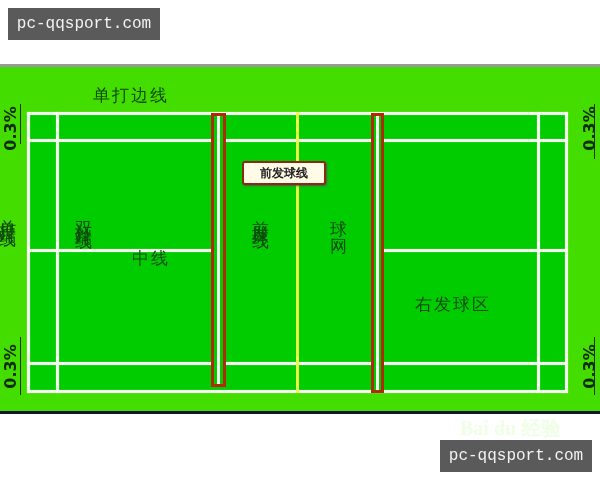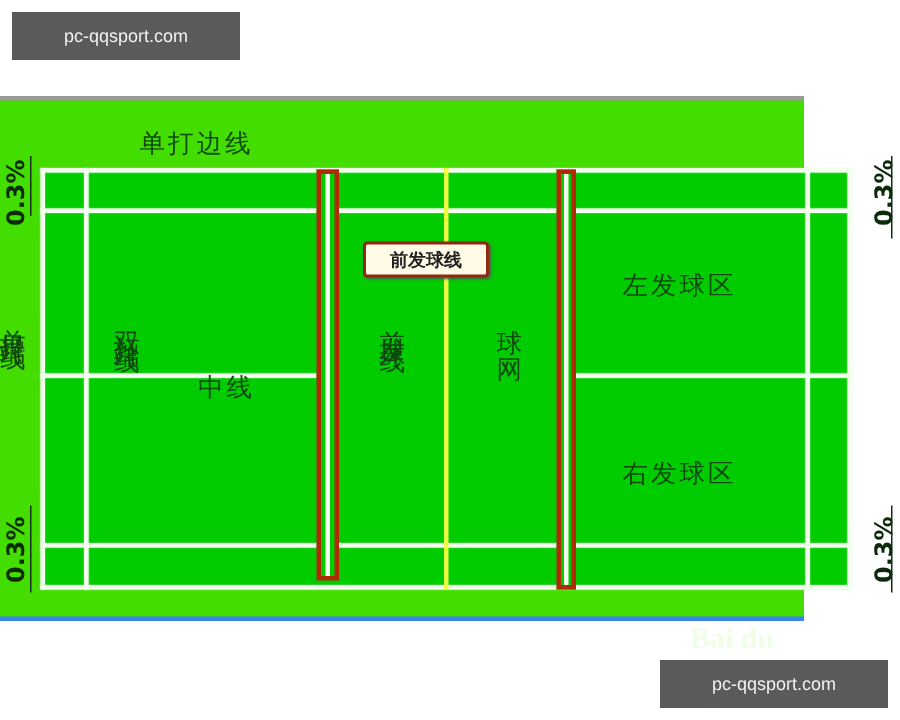--- a/index.html
+++ b/index.html
@@ -1,20 +1,20 @@
 <!DOCTYPE html>
 <html><head>
 <meta charset="utf-8">
 <style>
   html,body{margin:0;padding:0;background:#ffffff;}
   body{width:600px;height:480px;position:relative;overflow:hidden;font-family:"DejaVu Sans",sans-serif;}
-  .wm{position:absolute;background:#5a5a5a;color:#f2f2f2;font-family:Liberation Sans, sans-serif;font-size:12px;display:flex;align-items:center;justify-content:center;}
+  .wm{position:absolute;background:#5a5a5a;color:#f2f2f2;font-family:Liberation Mono, monospace;font-size:16px;display:flex;align-items:center;justify-content:center;}
   .wm-top{left:8px;top:8px;width:152px;height:32px;}
   .wm-bot{left:440px;top:440px;width:152px;height:32px;}
-  .panel{position:absolute;left:0;top:64px;width:536px;height:350px;background:#44dd00;border-top:3px solid #9a9a9a;border-bottom:3px solid #3b82f6;box-sizing:border-box;}
+  .panel{position:absolute;left:0;top:64px;width:600px;height:350px;background:#44dd00;border-top:3px solid #9a9a9a;border-bottom:3px solid #0f172a;box-sizing:border-box;}
   .court{position:absolute;background:#00cc00;}
   .line{position:absolute;background:#f4fff0;box-shadow:0 0 1px #c8ffc0;}
   .net{position:absolute;background:#eaff40;}
   .ssl{position:absolute;border:3px solid #b02a08;box-sizing:border-box;background:#00cc00;}
   .ssl .inner{position:absolute;left:50%;top:0;bottom:0;width:3px;margin-left:-1.5px;background:#f4fff0;}
   .lbl{position:absolute;color:#0e4a0e;font-size:17px;letter-spacing:2px;white-space:nowrap;}
   .vlbl{position:absolute;color:#0e4a0e;font-size:17px;writing-mode:vertical-rl;letter-spacing:4px;}
   .callout{position:absolute;left:242px;top:161px;width:84px;height:24px;background:#fffbe6;border:2px solid #8a2a10;border-radius:3px;box-shadow:1px 1px 2px #555;font-size:12px;font-weight:bold;color:#222;display:flex;align-items:center;justify-content:center;box-sizing:border-box;}
   .measure{position:absolute;color:#0a2a0a;font-weight:bold;font-size:16px;transform:rotate(-90deg);transform-origin:center;white-space:nowrap;font-family:"DejaVu Sans",sans-serif;}
   .arrow{position:absolute;width:1px;background:#103010;}
@@ -53,22 +53,21 @@
   <div class="ssl" style="left:371px;top:46px;width:13px;height:280px;">
       <div class="inner"></div>
     </div>
 
   <div class="lbl" style="left:93px;top:17px;">单打边线</div>
   <div class="vlbl" style="left:-3px;top:138px;">单打端线</div>
   <div class="vlbl" style="left:73px;top:140px;">双打端线</div>
   <div class="lbl" style="left:132px;top:180px;">中线</div>
   <div class="vlbl" style="left:250px;top:140px;">前发球线</div>
   <div class="vlbl" style="left:328px;top:140px;letter-spacing:18px;">球网</div>
-  <div class="lbl" style="left:415px;top:112px;">左发球区</div>
-  <div class="lbl" style="left:415px;top:226px;margin-top:11px;">右发球区</div>
+  <div class="lbl" style="left:415px;top:226px;">右发球区</div>
 
   <div class="arrow" style="left:20px;top:37px;height:40px;"></div>
   <div class="measure" style="left:-12px;top:52px;">0.3%</div>
   <div class="arrow" style="left:20px;top:270px;height:58px;"></div>
   <div class="measure" style="left:-12px;top:290px;">0.3%</div>
   <div class="arrow" style="left:594px;top:37px;height:55px;"></div>
   <div class="measure" style="left:567px;top:52px;">0.3%</div>
   <div class="arrow" style="left:594px;top:270px;height:58px;"></div>
   <div class="measure" style="left:567px;top:290px;">0.3%</div>
 

